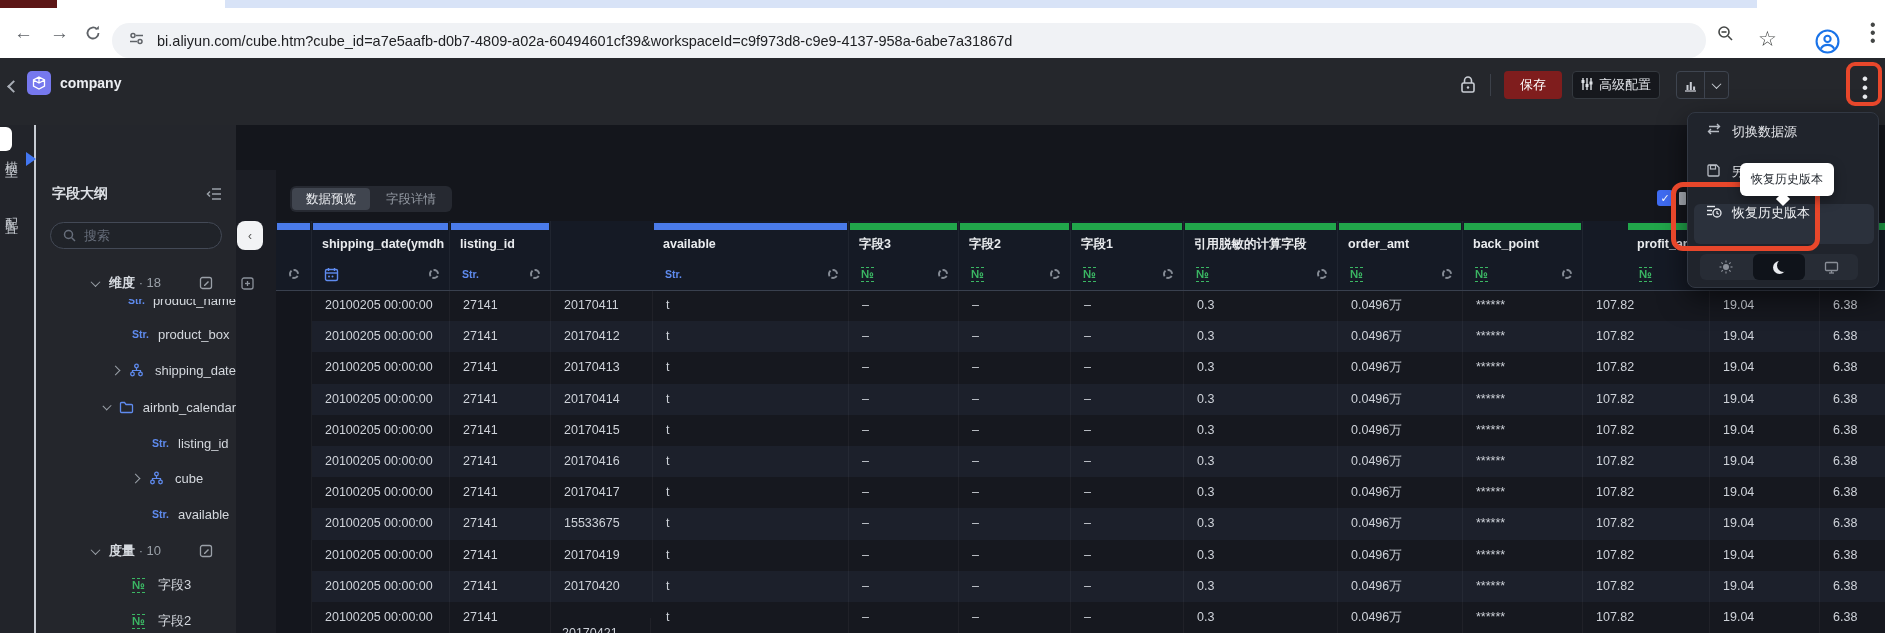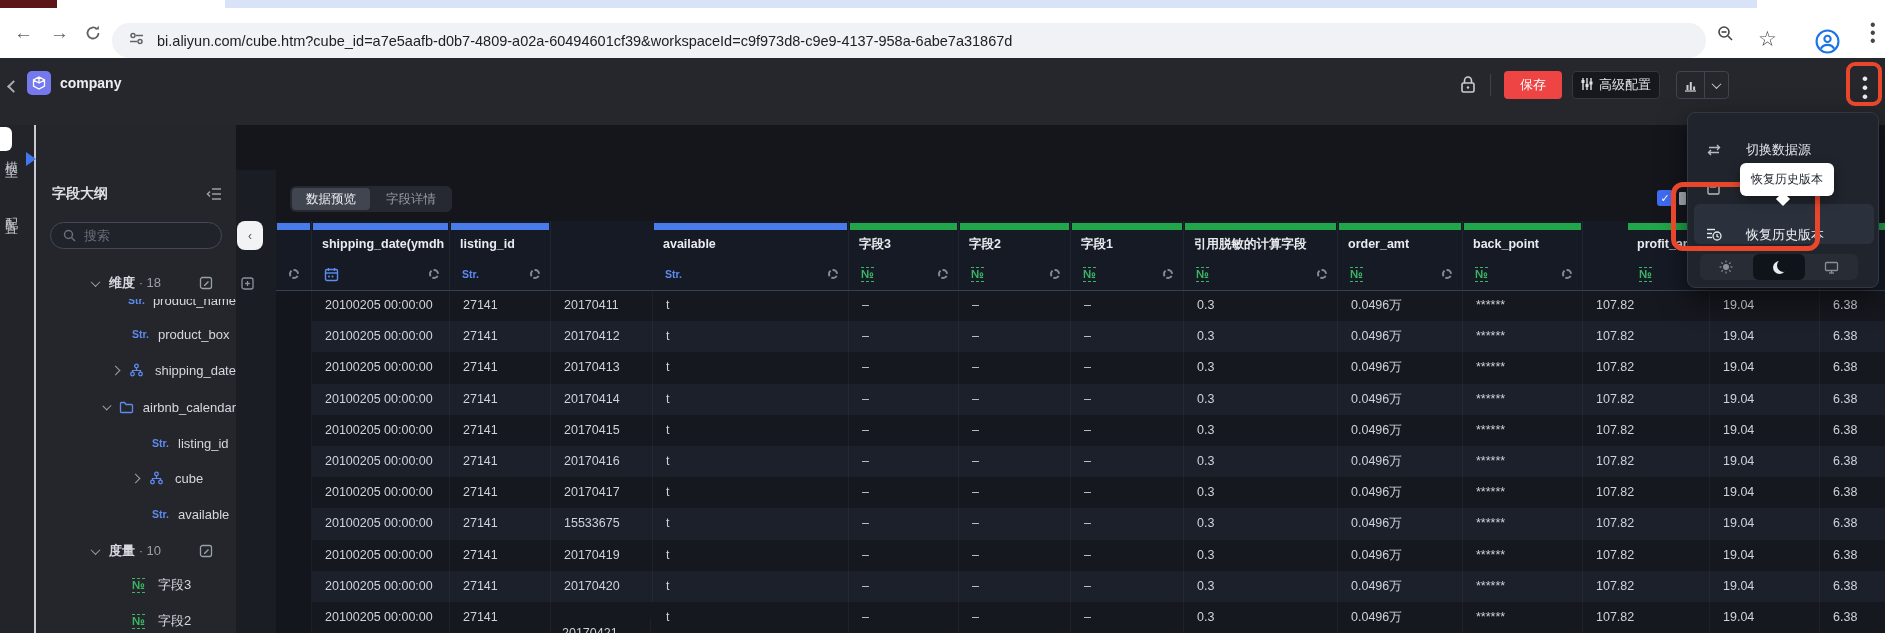--- a/index.html
+++ b/index.html
@@ -10,21 +10,21 @@
   #tabstrip{left:0;top:0;width:1885px;height:8px;background:#fff;}
   #toolbar-b{left:0;top:8px;width:1885px;height:50px;background:#fff;}
   .nav-ic{font-size:19px;color:#5f6368;line-height:50px;}
   #urlpill{left:112px;top:15px;width:1594px;height:35px;background:#f0f2f5;border-radius:18px;display:flex;align-items:center;}
   #urltext{font-size:14.5px;color:#202124;white-space:nowrap;}
   
   #appheader{left:0;top:58px;width:1885px;height:67px;background:#25272c;}
   #applogo{width:24px;height:24px;border-radius:5px;background:#7678ee;display:flex;align-items:center;justify-content:center;}
   #apptitle{color:#eceef2;font-size:14px;font-weight:700;}
   .hbtn{height:28px;border-radius:4px;display:flex;align-items:center;justify-content:center;font-size:13px;}
-  #savebtn{background:#ef4444;color:#fff;width:58px;}
+  #savebtn{background:#7f1d1d;color:#fff;width:58px;}
   #advbtn{background:#16181d;border:1px solid #34393f;color:#dfe2e7;width:88px;gap:6px;}
   #splitbtn{border:1px solid #3f4550;border-radius:4px;height:28px;display:flex;}
   .redbox{border:4px solid #e8472b;border-radius:9px;}
   
   #edittb{left:0;top:125px;width:1885px;height:45px;background:#17191e;}
   .tbi{position:absolute;top:0;height:45px;display:flex;align-items:center;gap:6px;font-size:13px;color:#ced2d9;white-space:nowrap;}
   .tbi.dis{color:#5d6370;}
   .tbdiv{position:absolute;top:15px;width:1px;height:16px;background:#333842;}
   
   #vstrip{left:0;top:125px;width:35px;height:508px;background:#22242a;}
@@ -58,21 +58,21 @@
   .hname{position:absolute;top:8px;left:10px;right:4px;height:29px;line-height:31px;color:#e9ebee;font-size:12.5px;font-weight:700;white-space:nowrap;overflow:hidden;}
   .hsub{position:absolute;top:37px;left:0;right:0;height:32px;display:flex;align-items:center;justify-content:space-between;padding:0 10px 0 12px;}
   .gear-icon{width:10px;height:10px;border:2px dashed #868c96;border-radius:50%;display:inline-block;}
   .trow{position:absolute;left:0;width:1609px;height:31.2px;}
   .trow.odd{background:#16181f;}
   .trow.even{background:#1c202b;}
   .tcell{position:absolute;top:0;height:31.2px;line-height:31.2px;padding-left:13px;color:#ced2d9;font-size:12.5px;border-right:1px solid rgba(255,255,255,.045);white-space:nowrap;overflow:hidden;}
   #tbody-sep{position:absolute;left:0;top:69px;width:1609px;height:1px;background:#39404e;z-index:2;}
   
   #menu{left:1687px;top:112px;width:192px;height:176px;background:#20242c;border:1px solid #323843;border-radius:8px;box-shadow:0 10px 28px rgba(0,0,0,.55);z-index:50;}
-  .mi{position:absolute;left:6px;width:180px;height:36px;display:flex;align-items:flex-end;gap:24px;padding-left:12px;font-size:13px;color:#e5e7eb;}
+  .mi{position:absolute;left:6px;width:180px;height:36px;display:flex;align-items:flex-start;gap:10px;padding-left:12px;font-size:13px;color:#e5e7eb;}
   .mi.hl{background:#2b313c;border-radius:6px;color:#f0f2f5;}
   #themerow{position:absolute;left:12px;top:141px;width:158px;height:26px;background:#272c35;border-radius:6px;display:flex;}
   .theme-seg{flex:1;display:flex;align-items:center;justify-content:center;border-radius:6px;}
   .theme-seg.sel{background:#0f131a;}
   #tooltip{left:1740px;top:163px;width:94px;height:33px;background:#fff;border-radius:6px;z-index:70;display:flex;align-items:center;justify-content:center;font-size:12px;color:#252a31;box-shadow:0 4px 12px rgba(0,0,0,.35);}
   #tooltip-arrow{position:absolute;left:38px;top:31px;width:10px;height:10px;background:#fff;transform:rotate(45deg);}
   #redboxB{left:1671px;top:182px;width:149px;height:69px;border:5px solid #e8472b;border-radius:12px;z-index:60;}
   .moon{width:13px;height:13px;border-radius:50%;box-shadow:4px -2px 0 0 #e8eaee inset;display:inline-block;}
 </style>
 </head>

